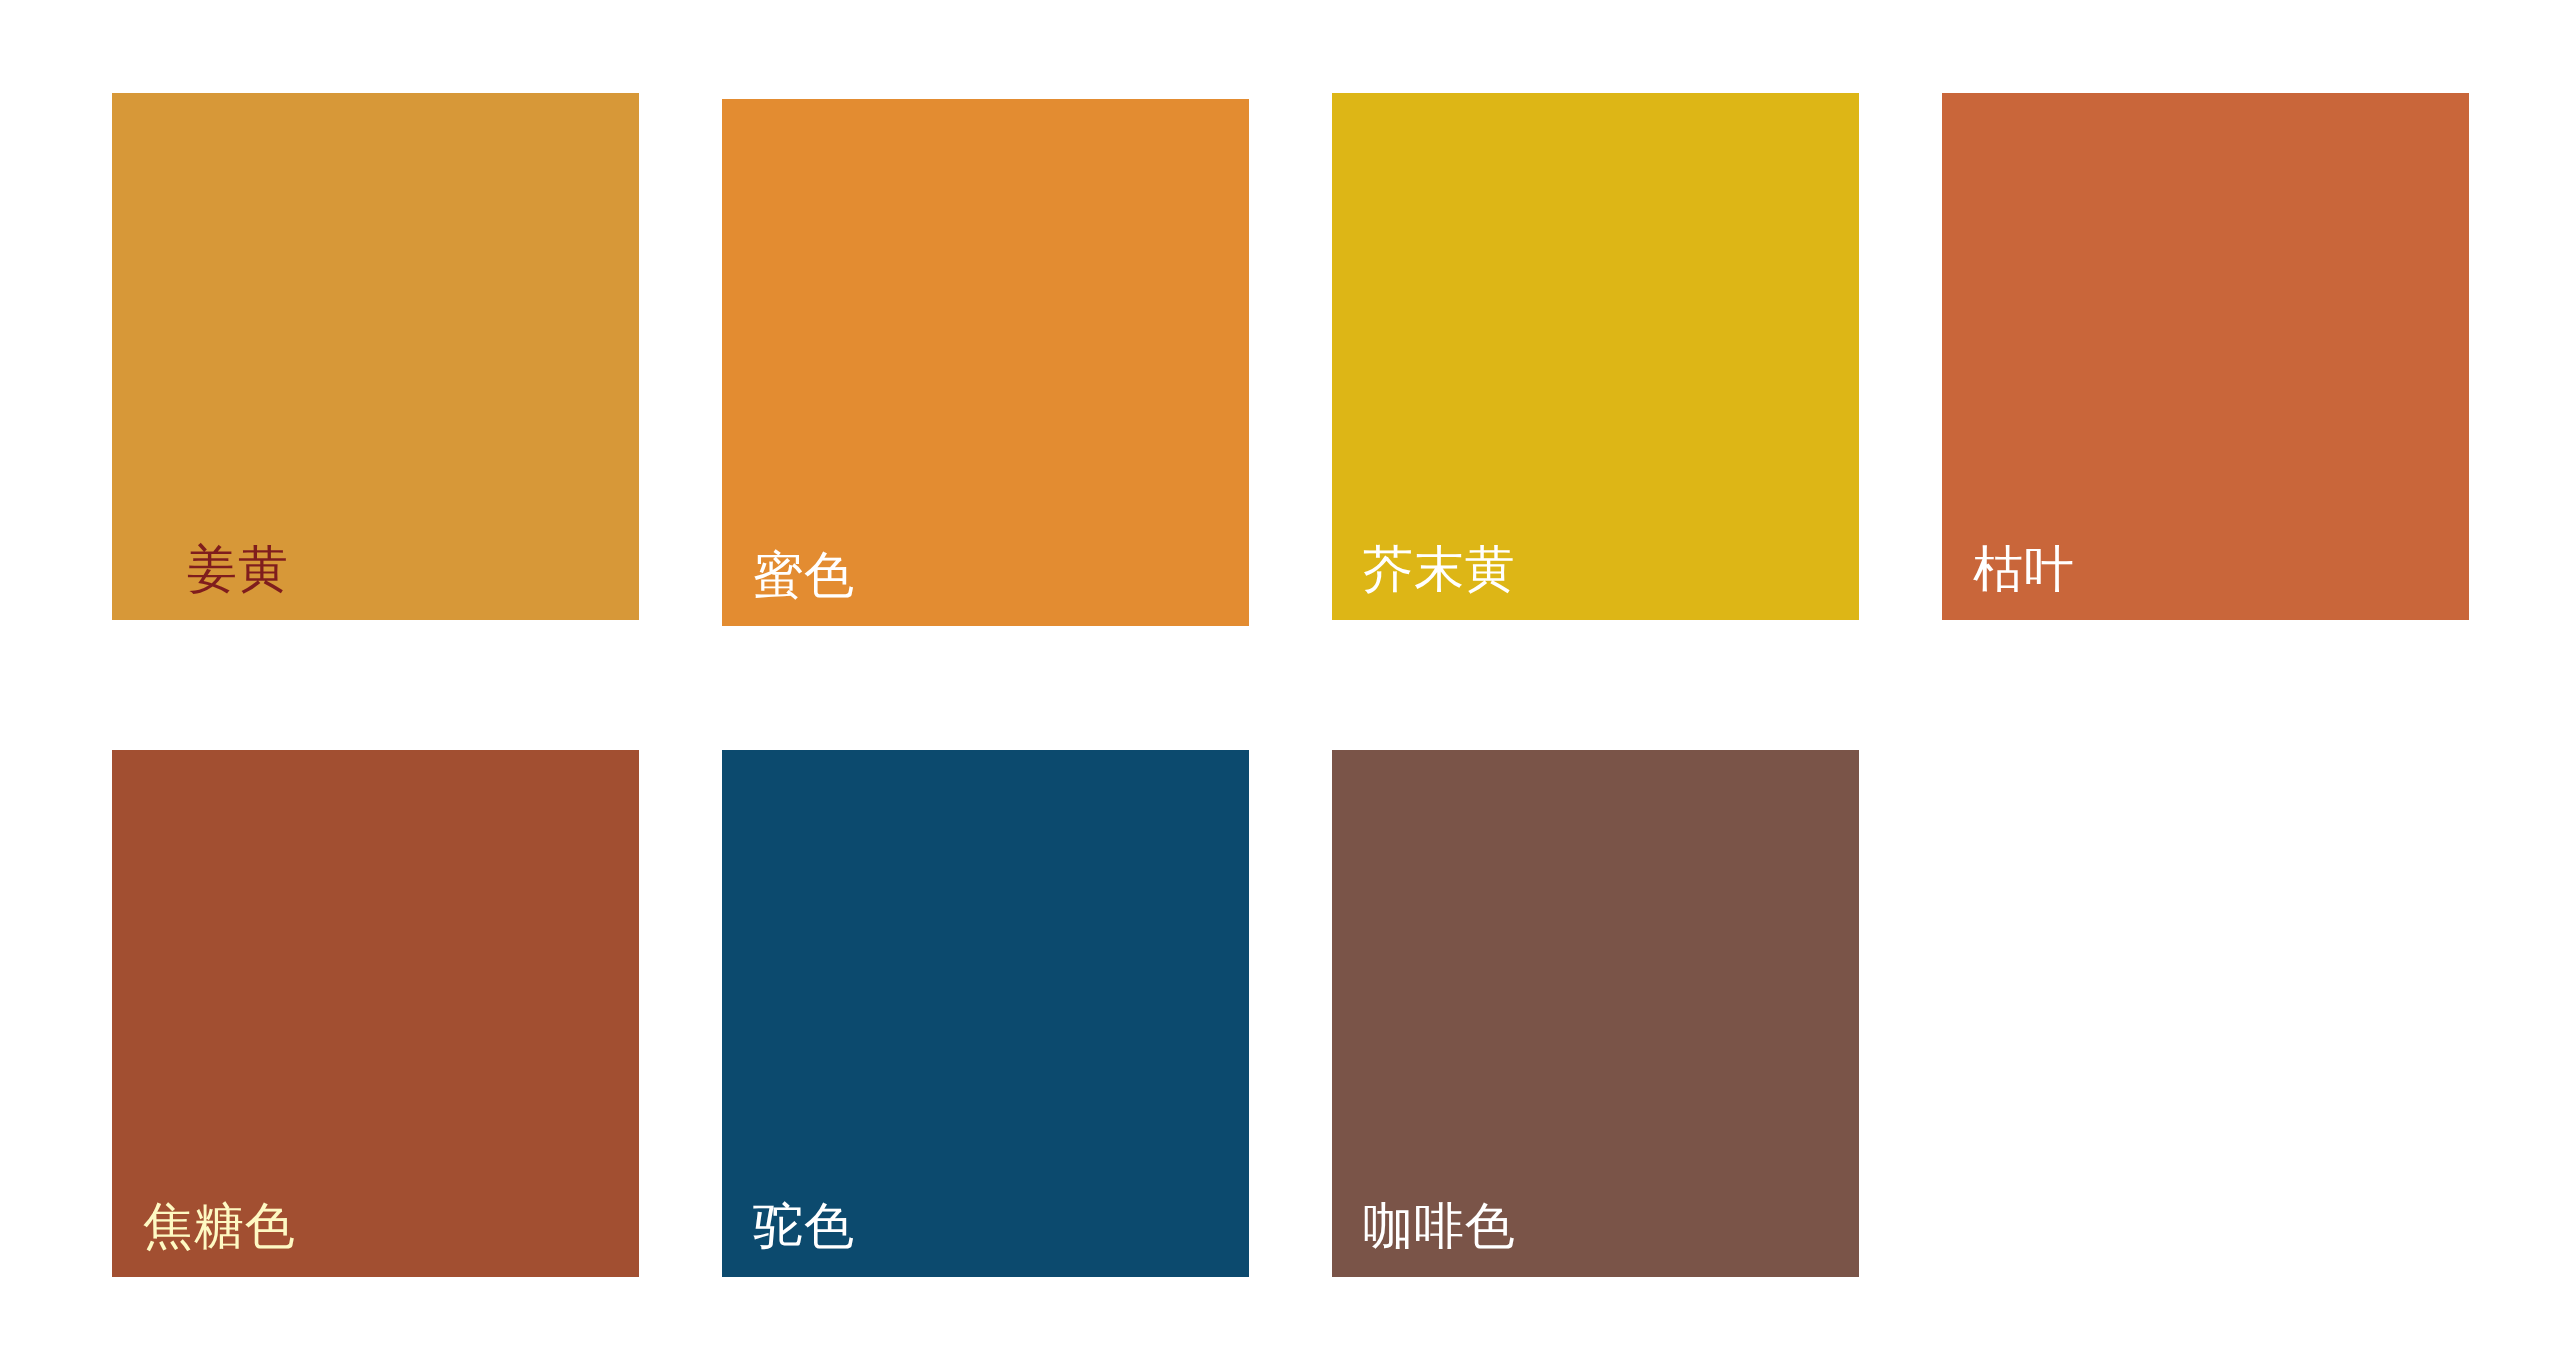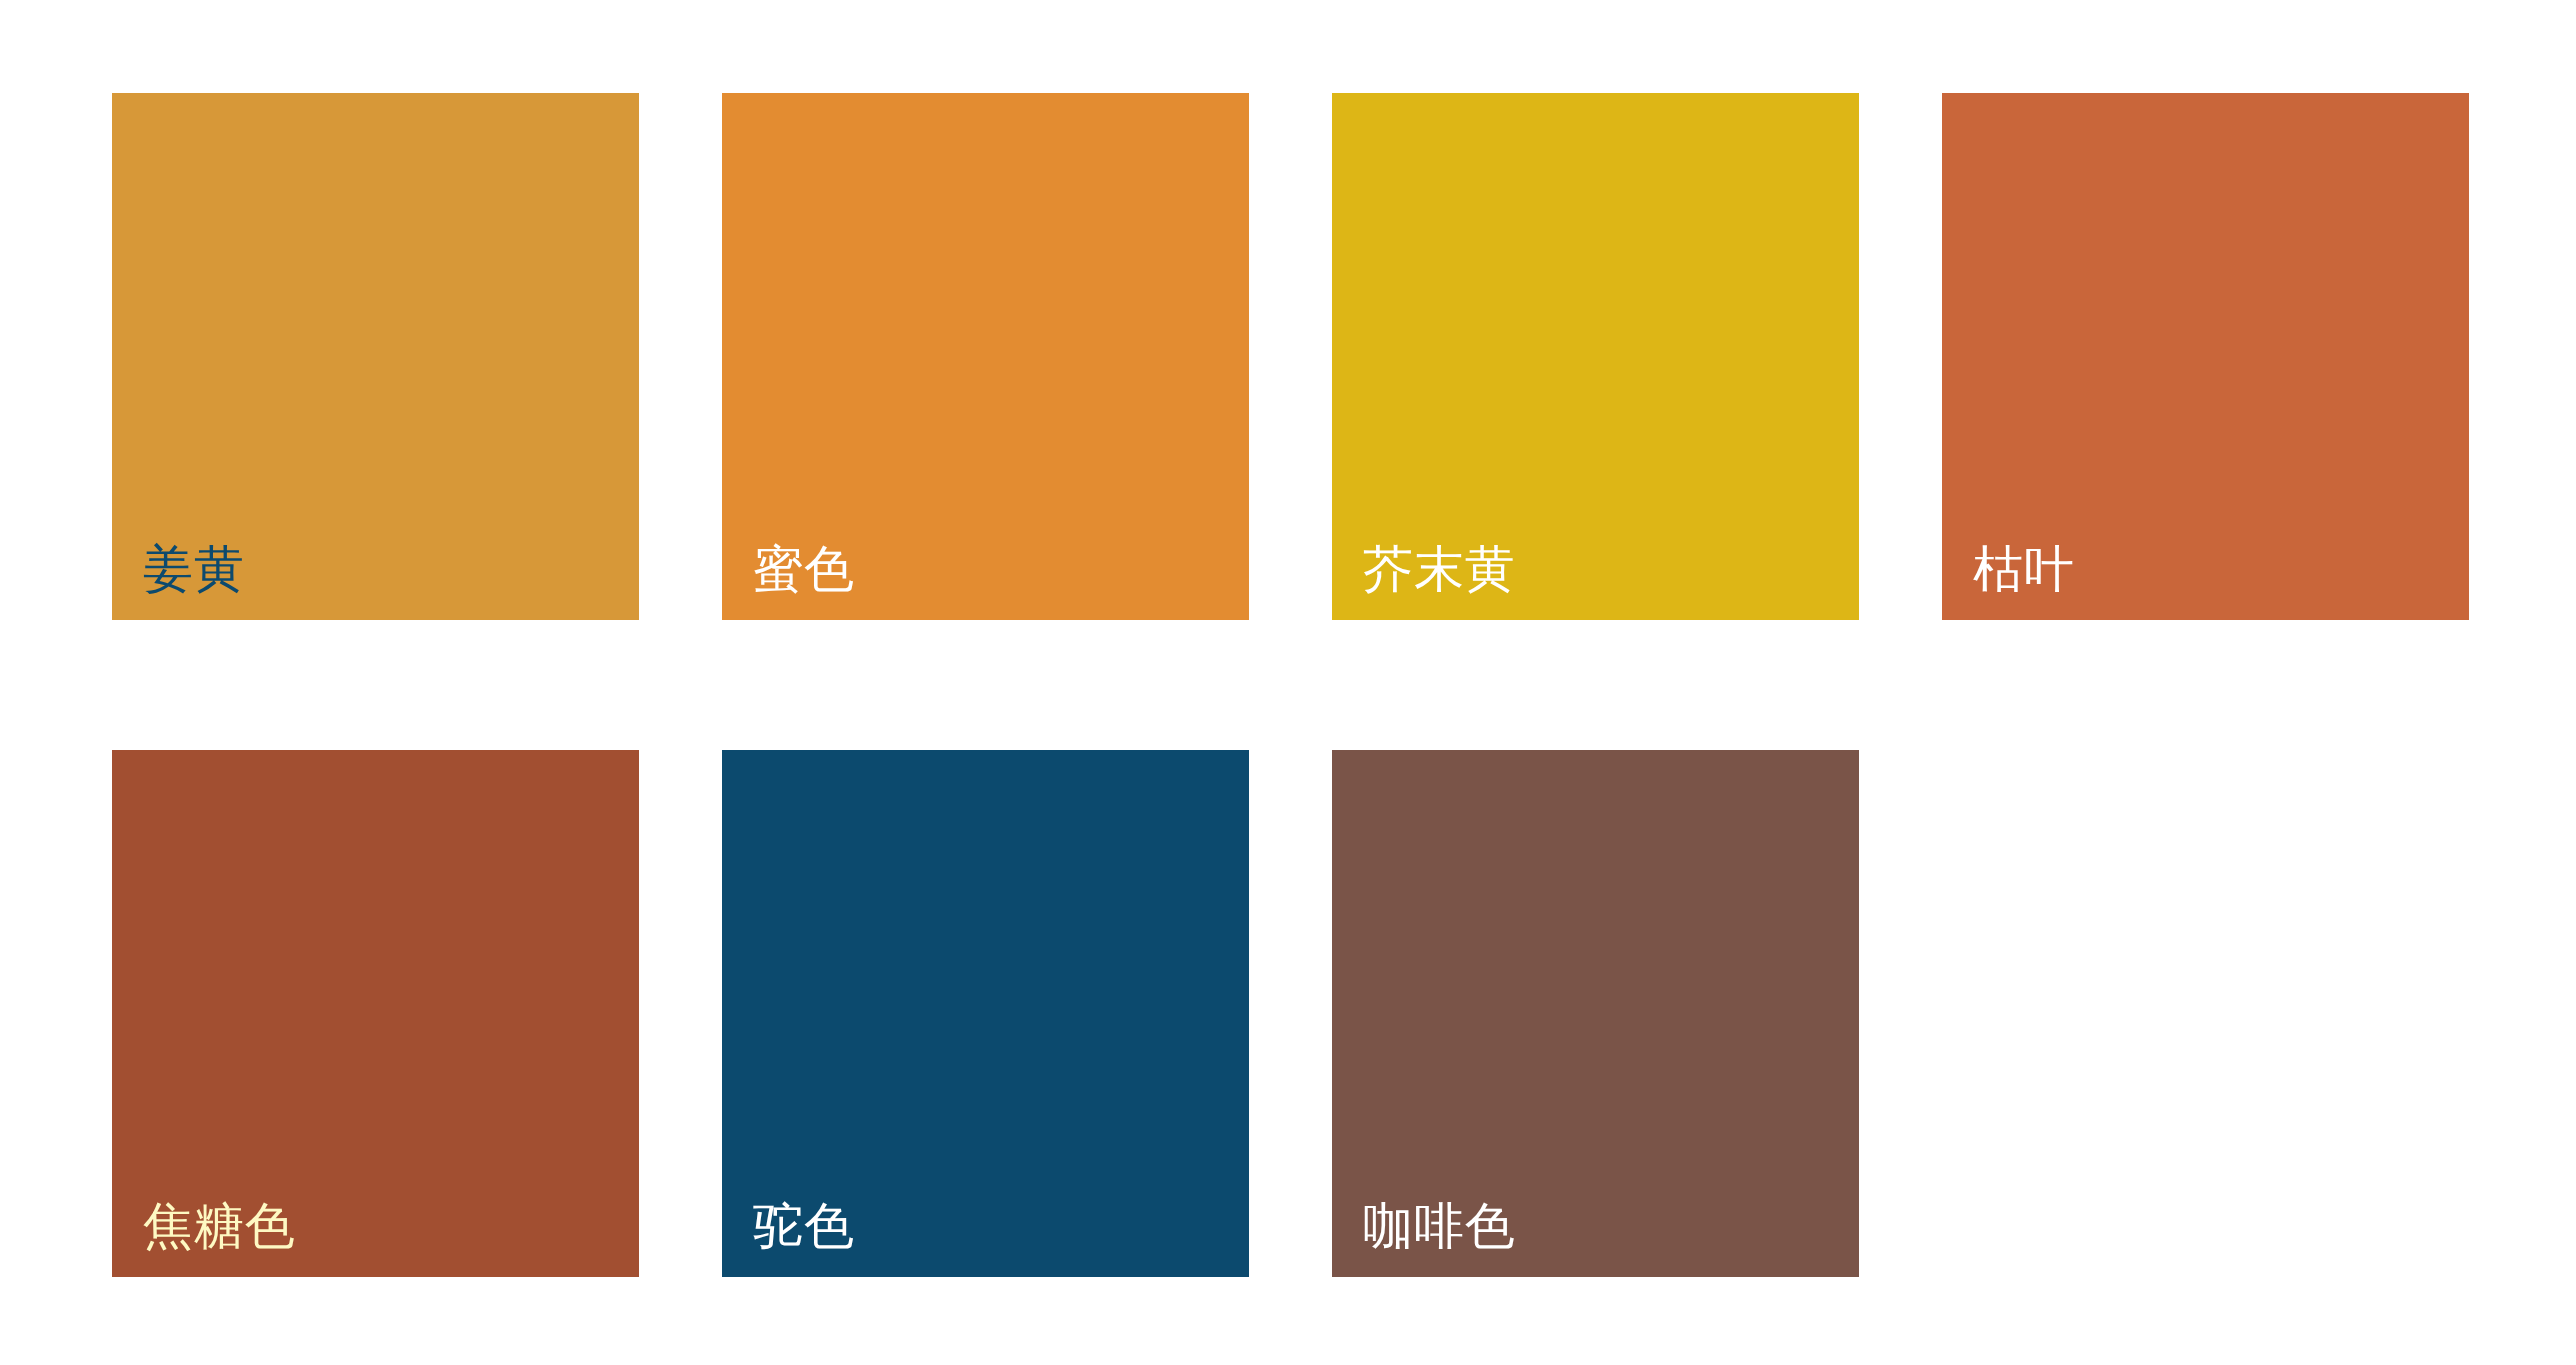--- a/index.html
+++ b/index.html
@@ -56,24 +56,24 @@
     -webkit-font-smoothing: antialiased;
   }
 </style>
 </head>
 <body style="background-color: rgb(255, 255, 255);">
 
 <div class="palette-board">
   <div class="swatch-grid">
 
     <div class="swatch" style="background-color: rgb(215, 152, 56);">
-      <span class="swatch-label" style="color: #0c4a6e;">姜黄</span>
+      <span class="swatch-label" style="color: #7f1d1d; margin-left: 44px;">姜黄</span>
     </div>
 
-    <div class="swatch" style="background-color: rgb(227, 140, 49);">
+    <div class="swatch" style="background-color: rgb(227, 140, 49); margin-top: 6px;">
       <span class="swatch-label" style="color: rgb(255, 255, 255);">蜜色</span>
     </div>
 
 
     <div class="swatch" style="background-color: rgb(221, 182, 22);">
       <span class="swatch-label" style="color: rgb(255, 255, 255);">芥末黄</span>
     </div>
 
     <div class="swatch" style="background-color: rgb(201, 102, 58);">
       <span class="swatch-label" style="color: rgb(255, 255, 255);">枯叶</span>

